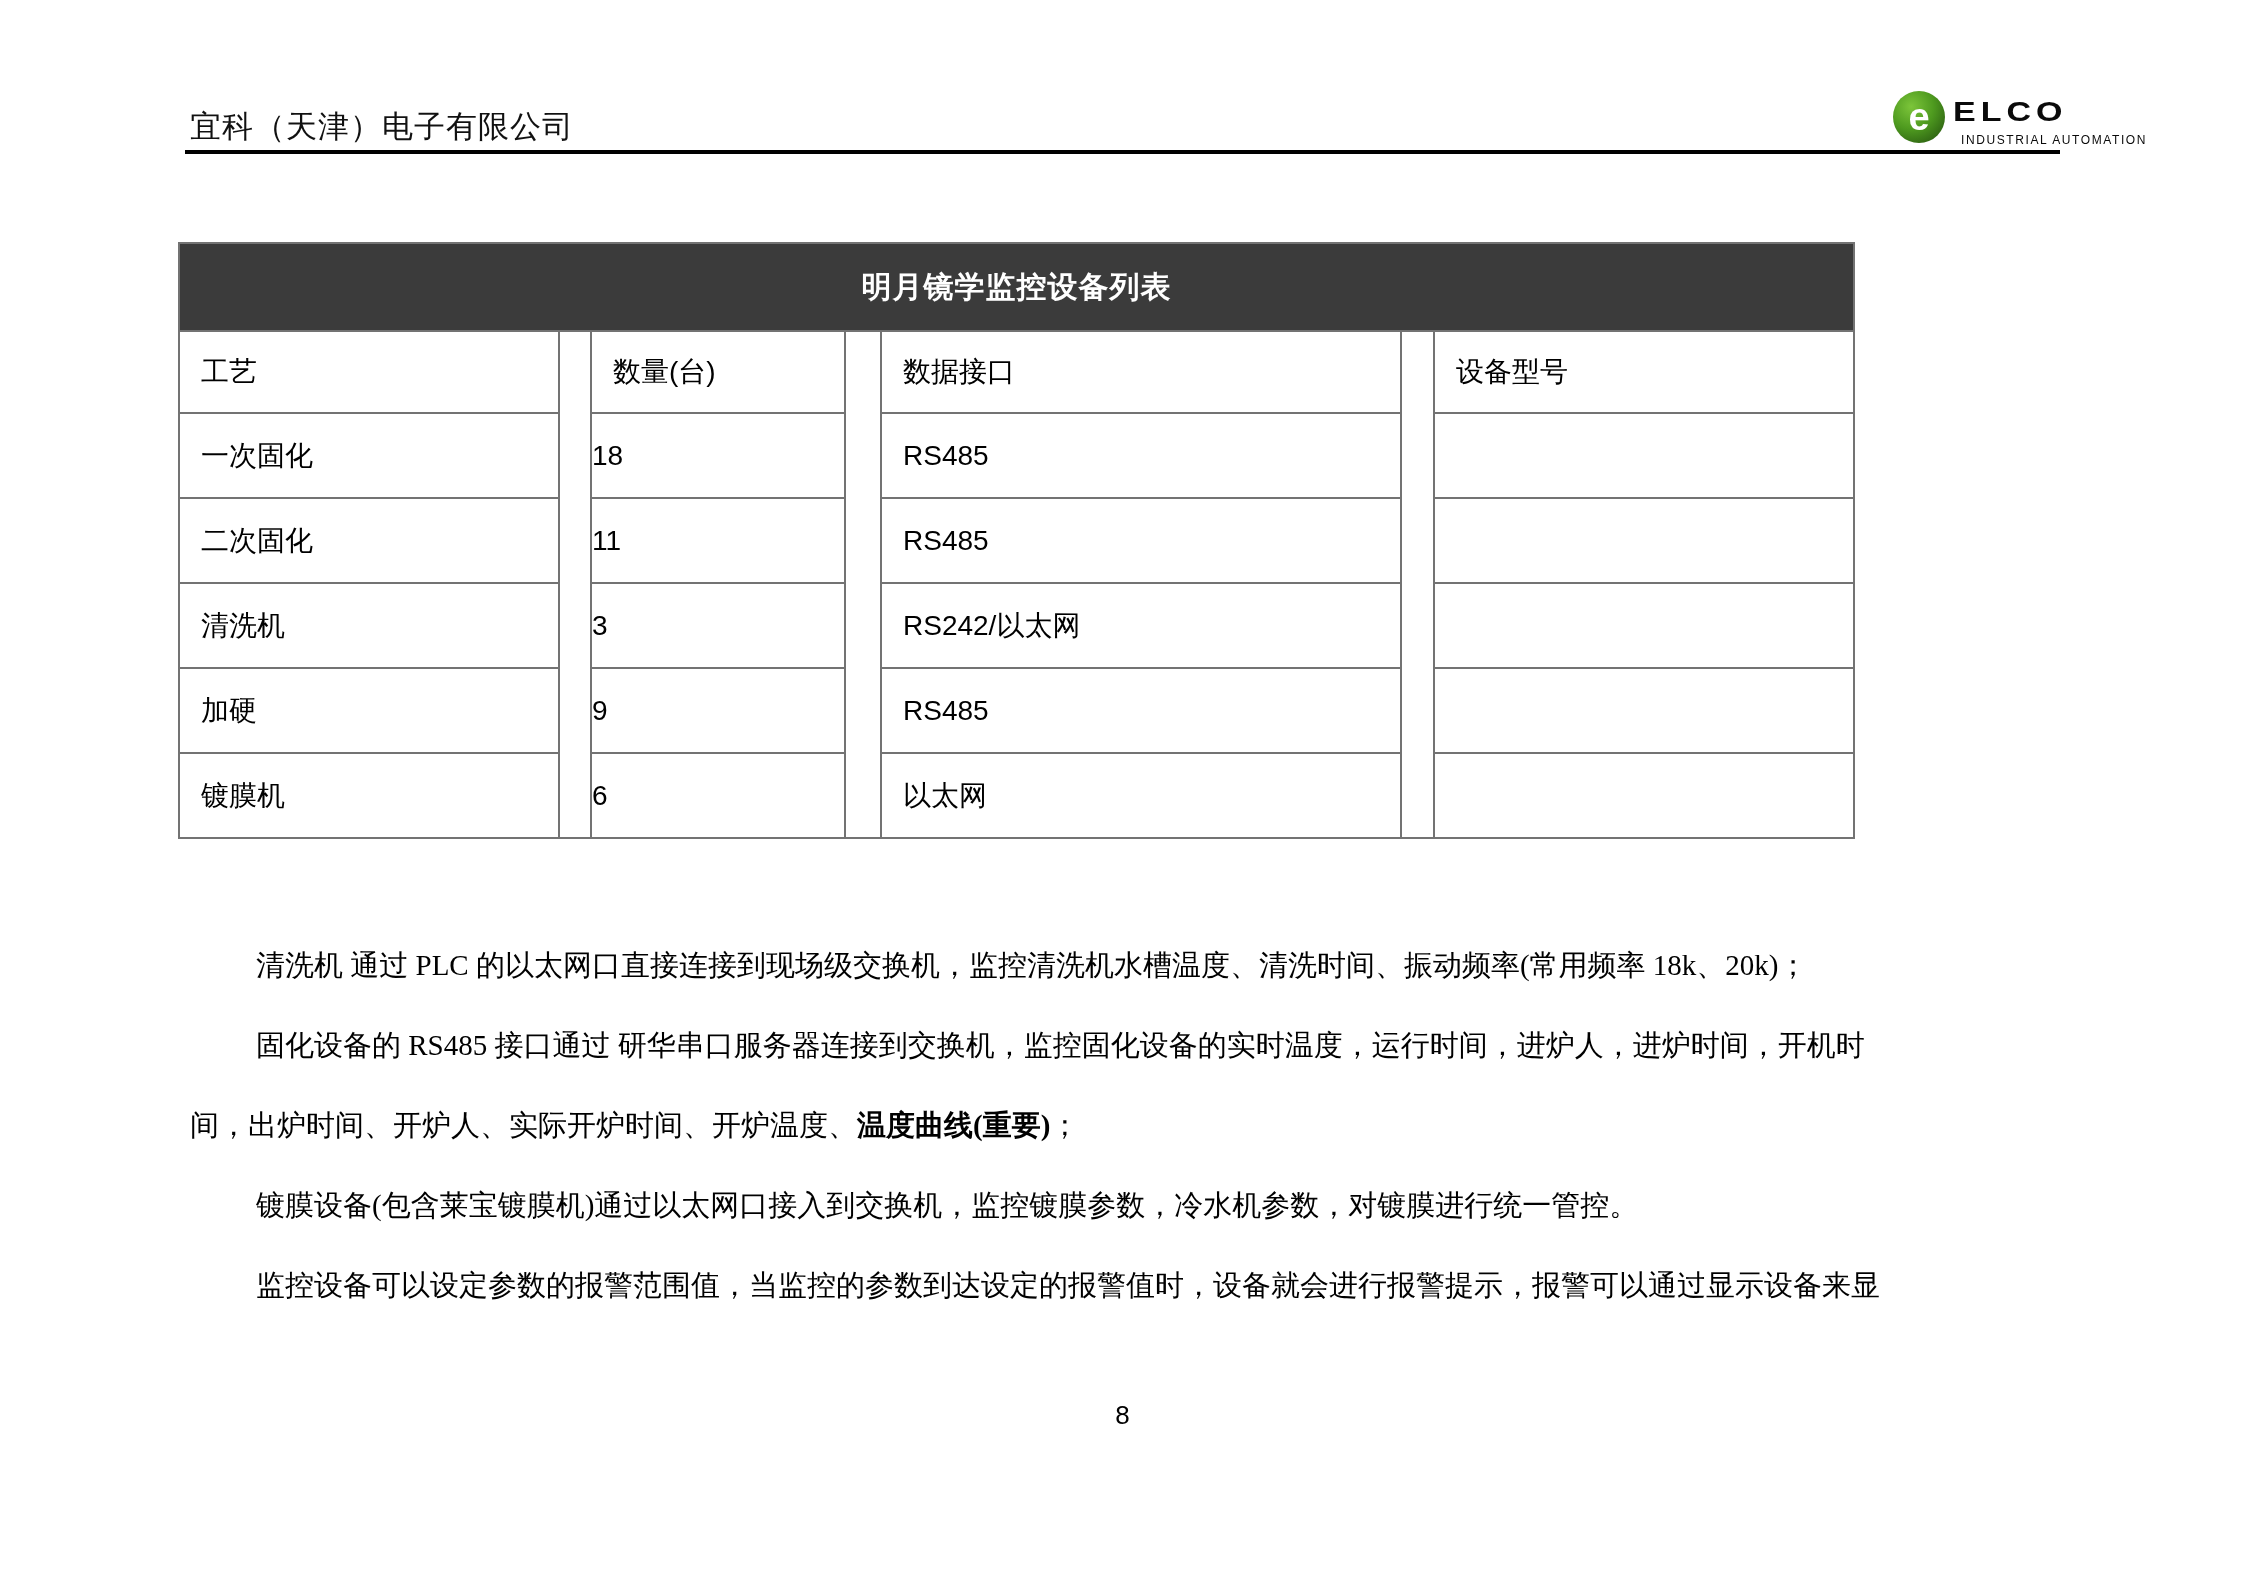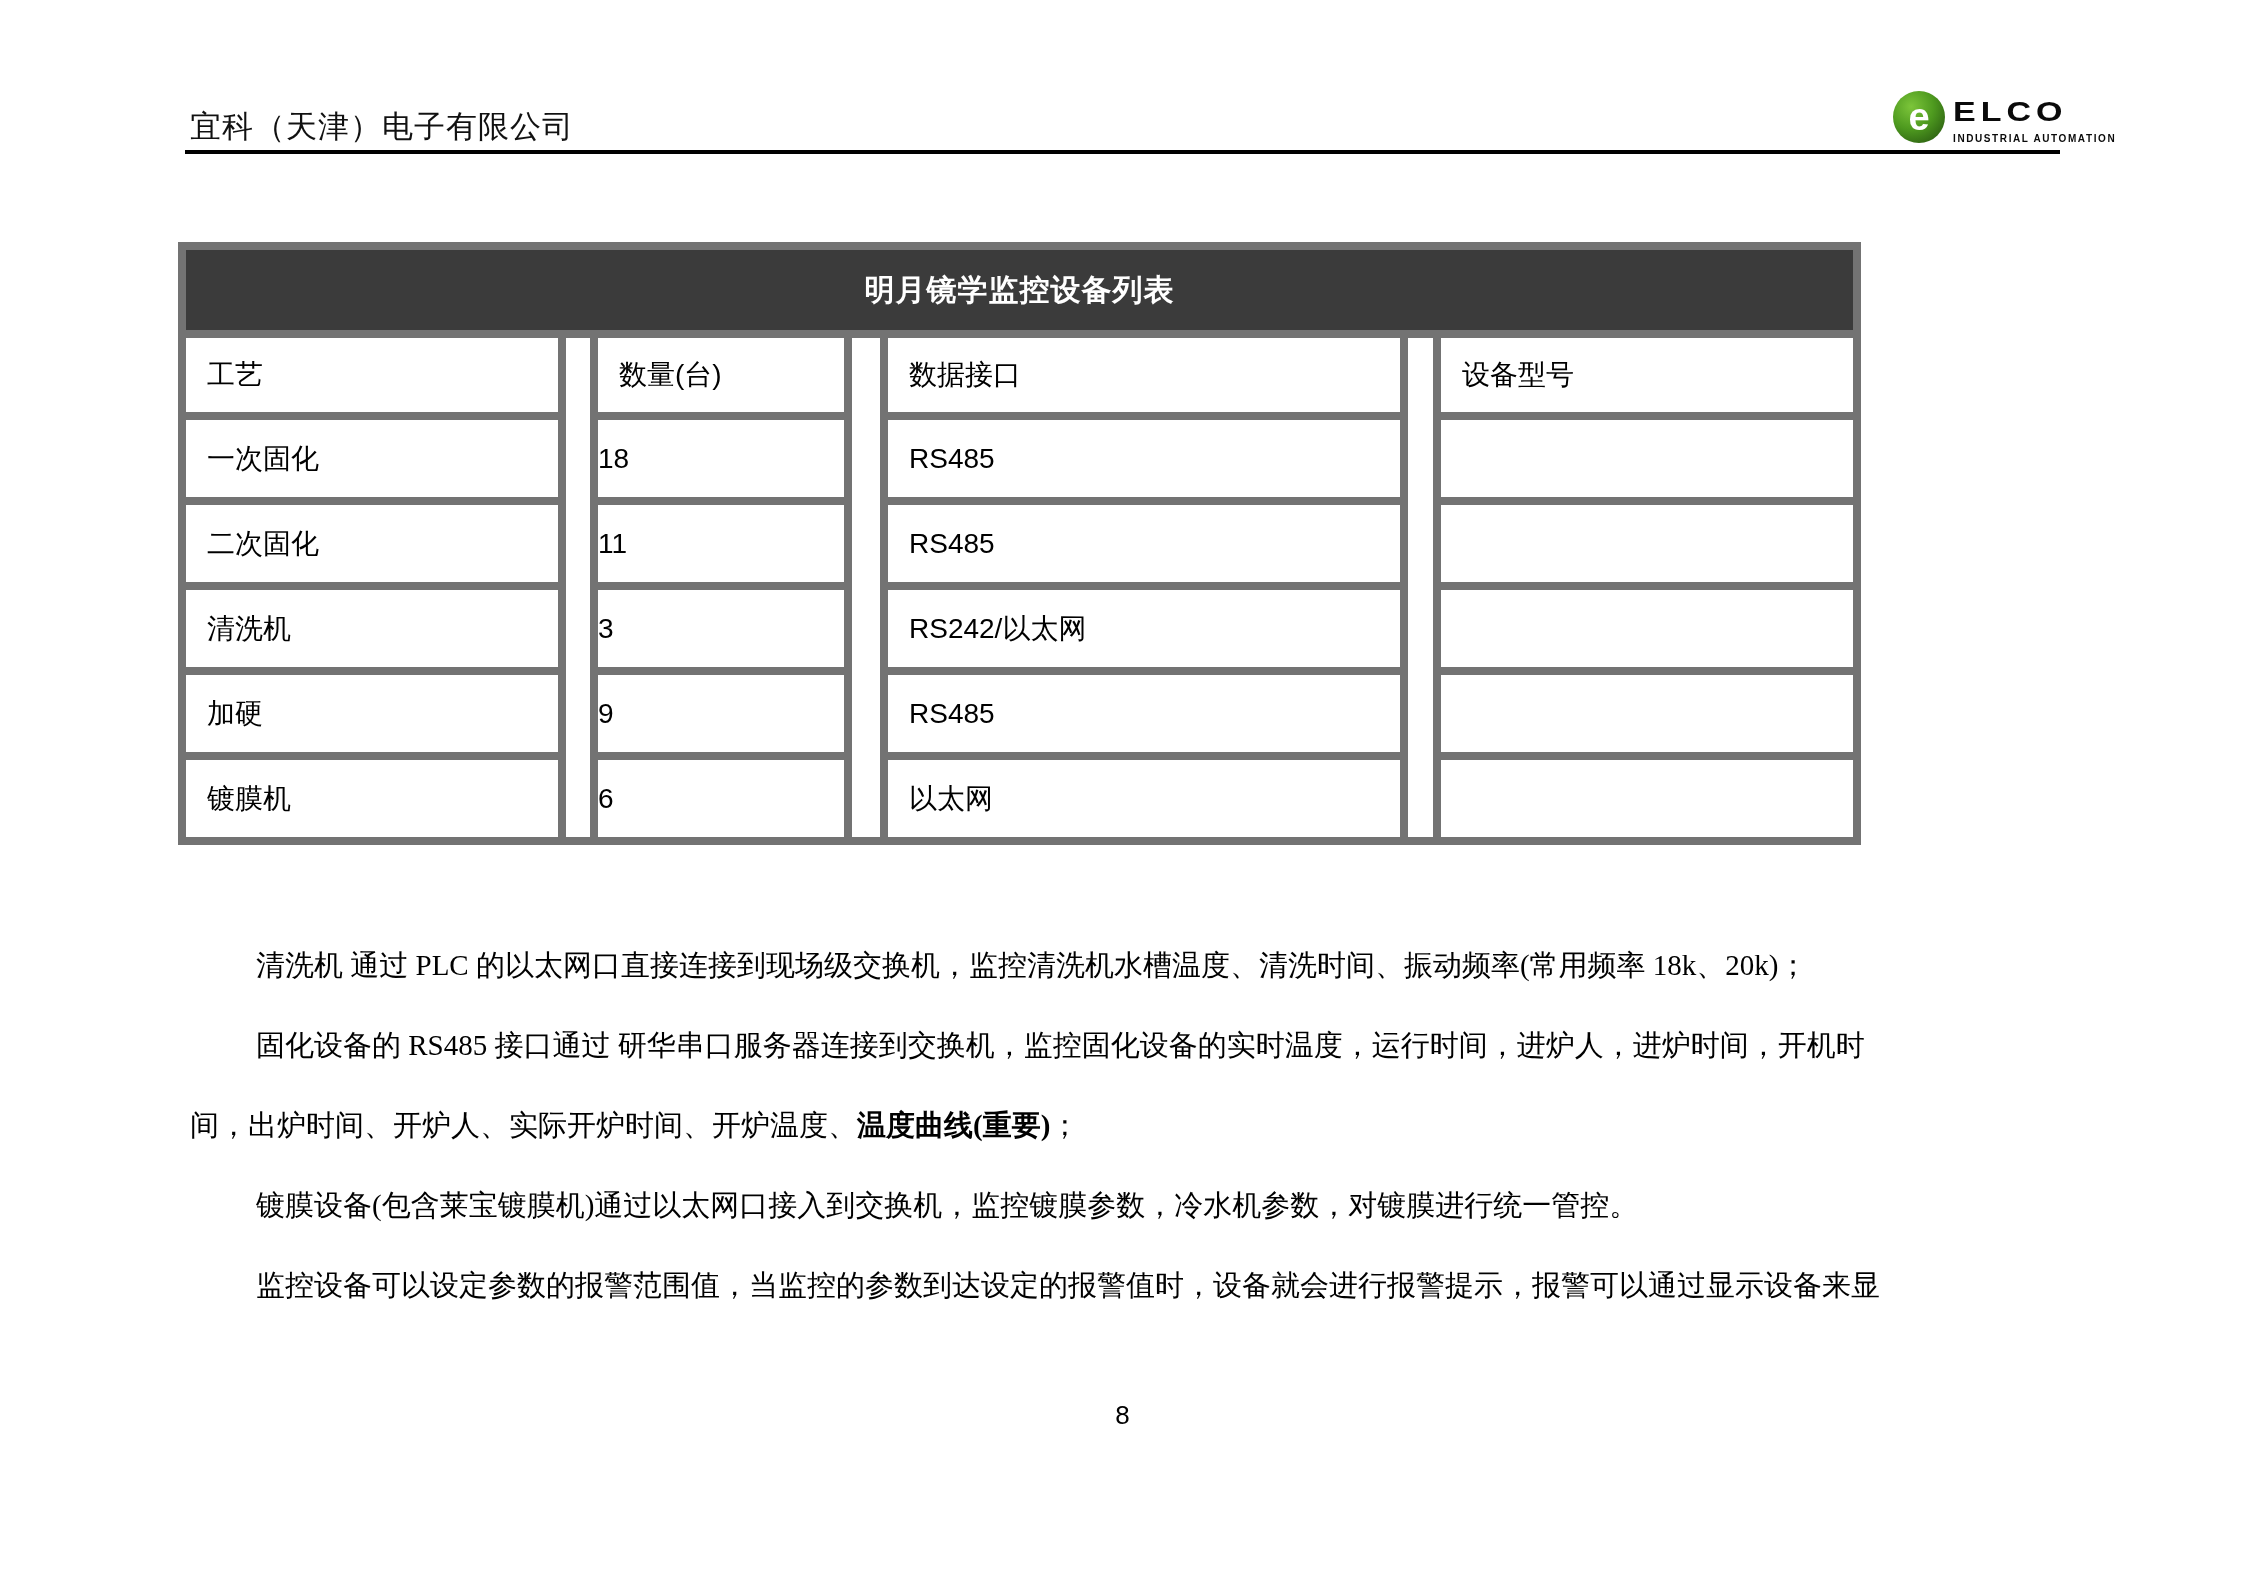--- a/index.html
+++ b/index.html
@@ -65,40 +65,41 @@
     font-size: 34px;
     font-weight: bold;
     letter-spacing: 5px;
     line-height: 1;
     color: #0a0a0a;
     transform: scaleY(0.82);
     transform-origin: top left;
   }
   .logo-tagline {
     margin-top: 2px;
-    font-size: 10px;
-    font-weight: bold;
+    font-size: 12px;
+    font-weight: normal;
     letter-spacing: 1.6px;
     color: #0a0a0a;
     white-space: nowrap;
+    margin-left: 8px;
   }
 
   
   table.device-table {
     position: absolute;
     left: 178px;
     top: 242px;
     width: 1675px;
     border-collapse: collapse;
     table-layout: fixed;
     font-size: 28px;
     color: #000;
   }
   .device-table td {
-    border: 8px solid #737373;
+    border: 2px solid #737373;
     vertical-align: middle;
     padding: 0;
   }
   .device-table .title-cell {
     height: 88px;
     background: #3b3b3b;
     color: #ffffff;
     font-weight: bold;
     font-size: 30px;
     text-align: center;

